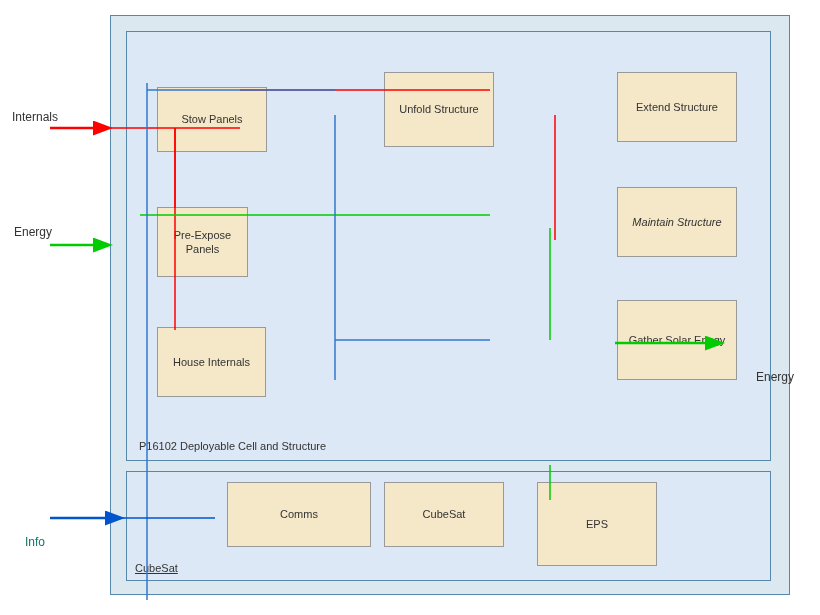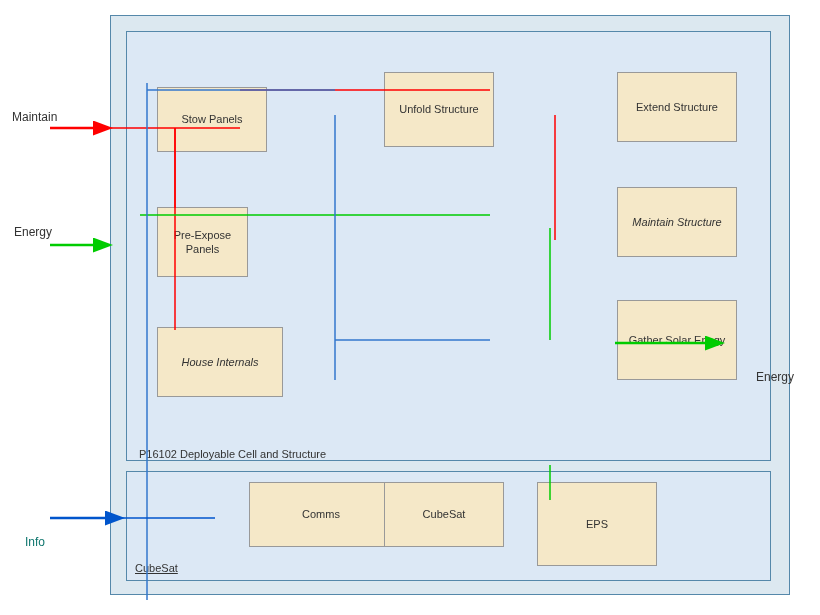--- a/index.html
+++ b/index.html
@@ -30,21 +30,21 @@
       top: 15px;
       width: 645px;
       height: 430px;
       background: #dce8f5;
       border: 1.5px solid #5588aa;
     }
 
     
     .inner-top-label {
       position: absolute;
-      bottom: 0;
+      bottom: 8px;
       left: 12px;
       font-size: 11px;
       color: #333;
       text-align: right;
     }
 
     
     .inner-bottom {
       position: absolute;
       left: 15px;
@@ -109,53 +109,53 @@
     </div>
 
     <div class="box" style="left:30px; top:175px; width:91px; height:70px;">
       <span>Pre-Expose Panels</span>
     </div>
 
     <div class="box" style="left:490px; top:155px; width:120px; height:70px;font-style:italic;">
       <span>Maintain Structure</span>
     </div>
 
-    <div class="box" style="left:30px; top:295px; width:126px; height:70px;font-style:italic;">
+    <div class="box" style="left:30px; top:295px; width:109px; height:70px;">
       <span>House Internals</span>
     </div>
 
     <div class="box" style="left:490px; top:268px; width:120px; height:80px;">
       <span>Gather Solar Enegy</span>
     </div>
 
     <div class="inner-top-label">P16102 Deployable Cell and Structure</div>
 
   </div>
 
   <div class="inner-bottom">
 
-    <div class="box" style="left:122px; top:10px; width:144px; height:65px;">
+    <div class="box" style="left:100px; top:10px; width:144px; height:65px;">
       <span>Comms</span>
     </div>
 
     <div class="box" style="left:257px; top:10px; width:120px; height:65px;">
       <span>CubeSat</span>
     </div>
 
     <div class="box" style="left:410px; top:10px; width:120px; height:84px;">
       <span>EPS</span>
     </div>
 
     <div class="inner-bottom-label">CubeSat</div>
 
   </div>
 
 </div>
 
-<div style="position:absolute; left:12px; top:110px; font-size:12px; color:#333;">Maintain</div>
+<div style="position:absolute; left:12px; top:110px; font-size:12px; color:#333;">Internals</div>
 
 <div style="position:absolute; left:14px; top:225px; font-size:12px; color:#333;">Energy</div>
 
 <div style="position:absolute; left:25px; top:535px; font-size:12px; color:#0f766e;">Info</div>
 
 <div style="position:absolute; left:756px; top:370px; font-size:12px; color:#333;">Energy</div>
 
 <svg class="lines-svg" xmlns="http://www.w3.org/2000/svg">
   <defs>
 

